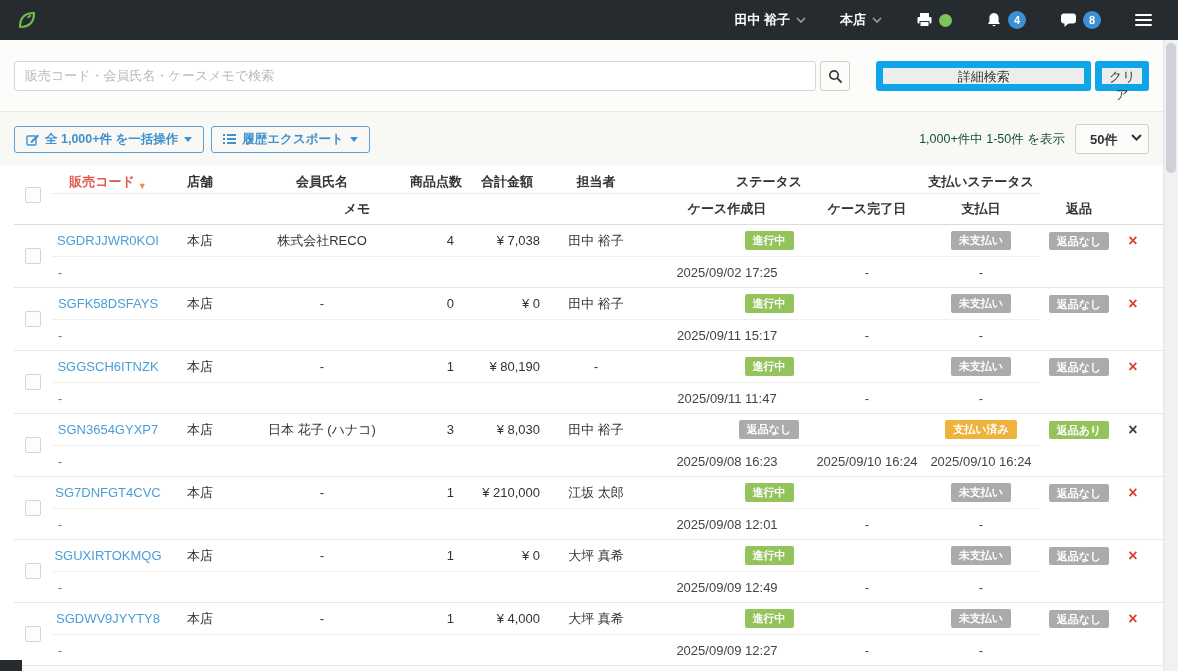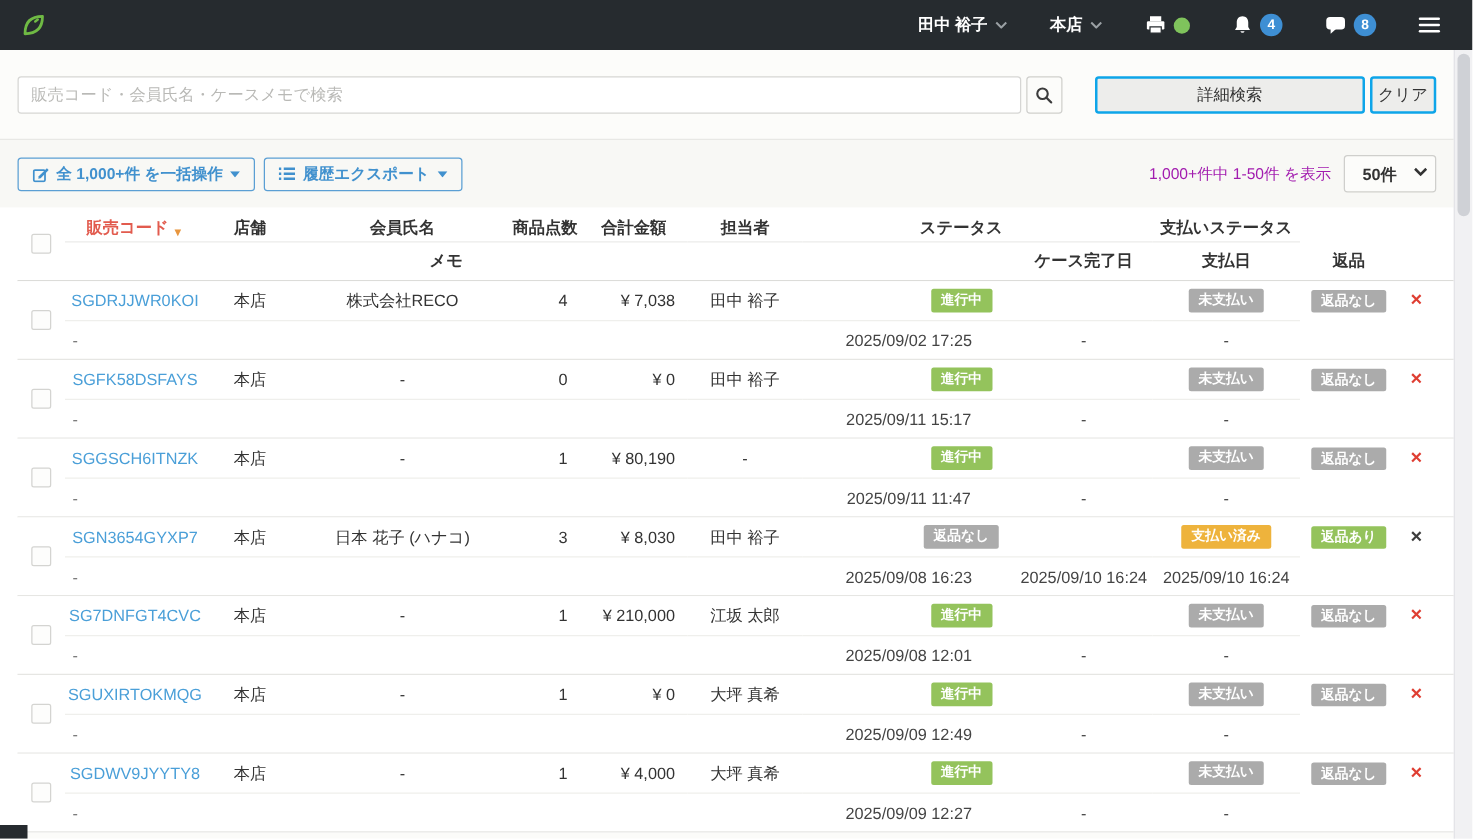--- a/index.html
+++ b/index.html
@@ -17,29 +17,29 @@
   .bluebadge { min-width:18px; height:18px; border-radius:9px; background:#3e8fd4; color:#fff; font-size:11px; font-weight:bold; display:flex; align-items:center; justify-content:center; padding:0 4px; }
   .hbars { display:flex; flex-direction:column; gap:3px; }
   .hbars span { display:block; width:17px; height:2px; background:#fff; border-radius:1px; }
 
   
   .content { margin-right:15px; background:#fbfbf9; }
   .search-panel { height:72px; background:#fcfcfa; border-bottom:1px solid #e8e8e5; display:flex; align-items:center; padding:0 14px; }
   .search-input { width:812px; height:30px; border:1px solid #d6d6d4; border-radius:3px; padding:0 10px; font-size:13px; color:#333; background:#fff; outline:none; }
   .search-input::placeholder { color:#b9b9b6; }
   .search-btn { width:30px; height:30px; margin-left:4px; border:1px solid #cfcfcc; border-radius:3px; background:#fcfcfa; display:flex; align-items:center; justify-content:center; cursor:pointer; }
-  .gray-btn { height:30px; border:2px solid #0ea5e9; border-radius:3px; background:#ededeb; color:#333; font-size:13px; cursor:pointer; }
+  .gray-btn { height:30px; border:7px solid #0ea5e9; border-radius:3px; background:#ededeb; color:#333; font-size:13px; cursor:pointer; }
   .btn-advanced { width:218px; margin-left:26px; }
   .btn-clear { width:54px; margin-left:4px; }
 
   .toolbar { height:54px; display:flex; align-items:center; padding:0 14px; background:#f8f8f5; }
   .blue-btn { height:27px; display:flex; align-items:center; gap:6px; border:1px solid #5b9fd4; border-radius:3px; background:transparent; color:#4191ce; font-size:12.5px; font-weight:bold; padding:0 11px; cursor:pointer; }
   .blue-btn + .blue-btn { margin-left:7px; }
   .toolbar-right { margin-left:auto; display:flex; align-items:center; gap:10px; }
-  .pag-info { color:#a21caf; font-size:12.5px; }
+  .pag-info { color:#14532d; font-size:12.5px; }
   .select-wrap { position:relative; }
   .select-wrap select { appearance:none; -webkit-appearance:none; width:74px; height:30px; border:1px solid #cfcfcc; border-radius:3px; background:#fcfcfa; font-size:13px; font-weight:bold; color:#333; padding:0 22px 0 14px; cursor:pointer; outline:none; }
   .select-wrap .sel-chev { position:absolute; right:7px; top:10px; pointer-events:none; }
 
   
   .table-wrap { background:#fff; padding:0 0 0 14px; }
   .grid { display:grid; grid-template-columns:38px 112px 72px 172px 56px 86px 92px 170px 110px 118px 78px 30px; }
   .cell { display:flex; align-items:center; justify-content:center; font-size:13px; color:#333; }
   .r1 { grid-row:1; height:32px; }
   .r2 { grid-row:2; height:30px; }
@@ -197,20 +197,21 @@
         <div class="cell r1 hline">合計金額</div>
         <div class="cell r1 hline">担当者</div>
         <div class="cell r1 hline">
             <span class="shift">ステータス</span>
           </div>
         <div class="cell r1 hline"></div>
         <div class="cell r1 hline">支払いステータス</div>
         <div class="cell r1"></div>
         <div class="cell r1"></div>
         <div class="cell r2 memo-h">メモ</div>
+        <div class="cell r2 c8">ケース作成日</div>
         <div class="cell r2 c10">支払日</div>
         <div class="cell r2 c9">ケース完了日</div>
         <div class="cell r2 c11">返品</div>
       </div>
       <div>
           <div class="grid case">
     <div class="cell chk-cell">
       <div class="checkbox"></div>
     </div>
     <div class="cell r1 bline">

